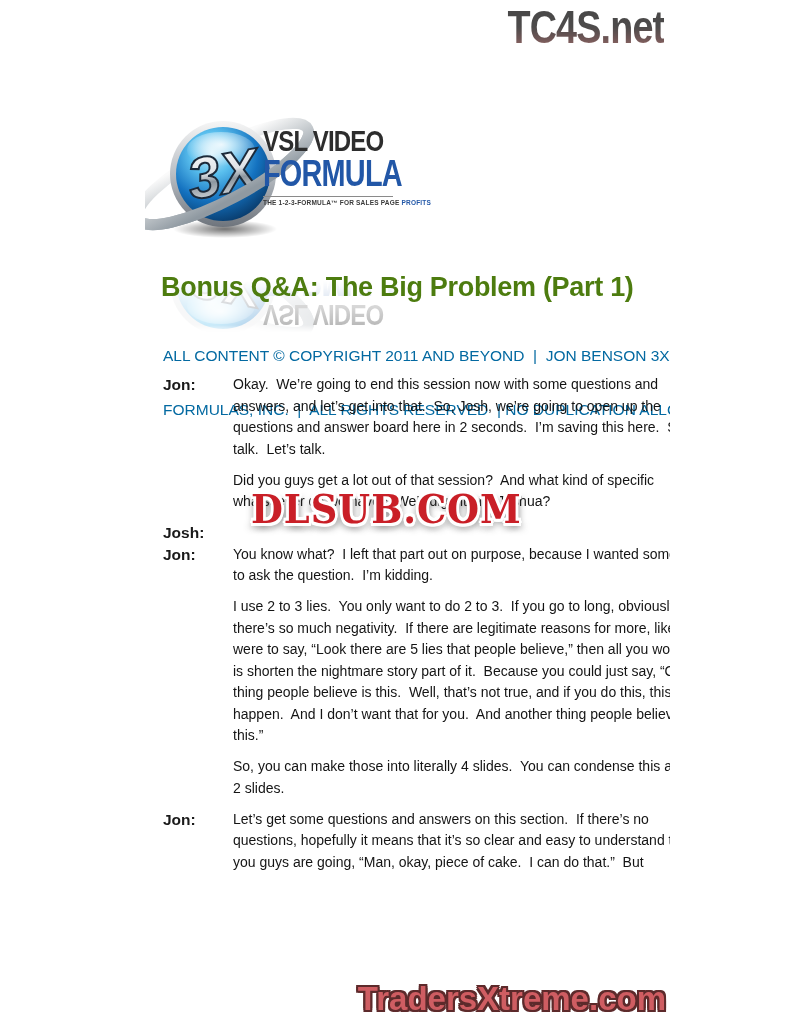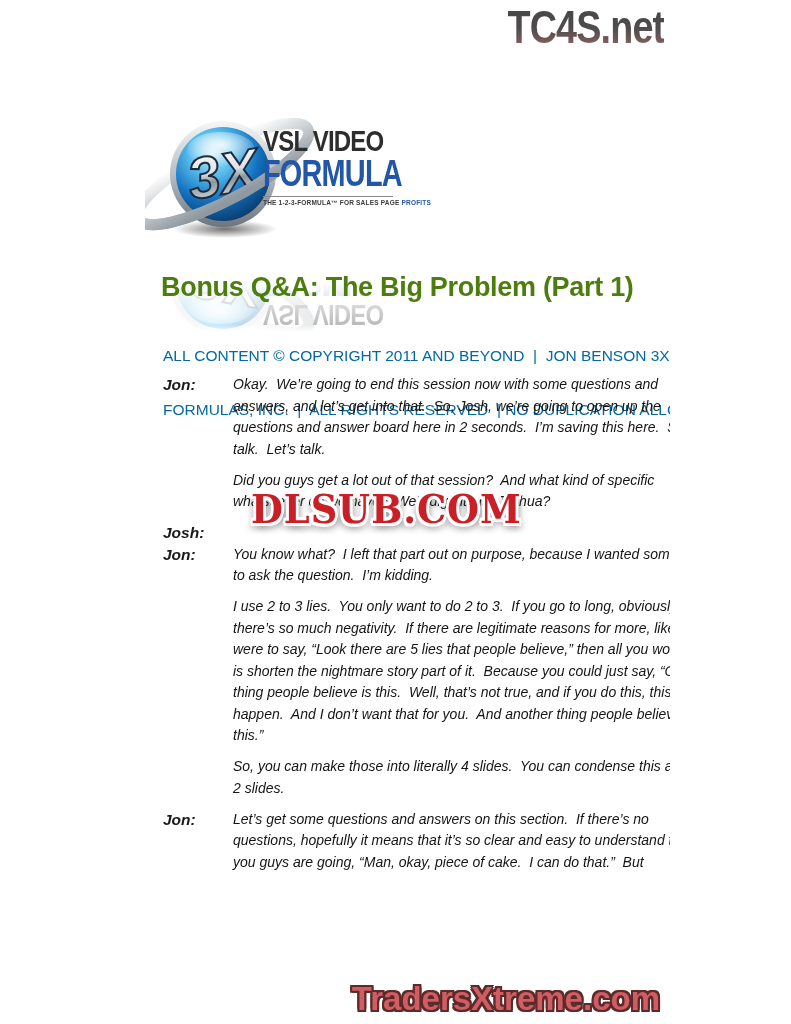--- a/index.html
+++ b/index.html
@@ -48,21 +48,21 @@
     position:absolute; left:161px; top:272px; margin:0;
     font-size:27px; font-weight:bold; letter-spacing:-.3px; color:#4d7c0f; white-space:nowrap;
   }
   .copyright{
     position:absolute; left:163px; top:311px;
     font-size:15.5px; line-height:18px; color:#0369a1; white-space:pre;
   }
 
   
   .transcript{position:absolute; left:163px; top:374px; width:552px; z-index:1;}
-  .entry{display:flex;font-style:italic;}
+  .entry{display:flex;}
   .speaker{width:70px; flex:0 0 70px; font-weight:bold; font-size:15.5px; line-height:21.5px;}
   .paras{width:480px;}
   .paras p{
     margin:0 0 9.5px 0; font-size:14px; line-height:21.5px; color:#141414;
     white-space:pre-wrap;
   }
 
   
   .dlsub{
     position:absolute; left:251px; top:487px; z-index:6;
@@ -71,21 +71,21 @@
     text-shadow:
       -2px -2px 0 #fff, 2px -2px 0 #fff, -2px 2px 0 #fff, 2px 2px 0 #fff,
       0 -3px 0 #fff, 0 3px 0 #fff, -3px 0 0 #fff, 3px 0 0 #fff,
       -2px 3px 0 #fff, 2px 3px 0 #fff, -2px -3px 0 #fff, 2px -3px 0 #fff,
       4px 5px 7px rgba(60,60,60,.5), -4px 5px 7px rgba(60,60,60,.35);
   }
 
   
   .pagenum{position:absolute; left:702px; top:954px; font-size:15px; color:#222;}
   .traders{
-    position:absolute; right:10px; top:980px; z-index:6;
+    position:absolute; right:4px; top:980px; z-index:6;
     font-weight:bold; font-size:33px; letter-spacing:0; color:#cf5d62; white-space:nowrap;
     text-shadow:
       -2px -2px 0 #5d2a2b, 2px -2px 0 #5d2a2b, -2px 2px 0 #5d2a2b, 2px 2px 0 #5d2a2b,
       0 -2px 0 #5d2a2b, 0 2px 0 #5d2a2b, -2px 0 0 #5d2a2b, 2px 0 0 #5d2a2b,
       -4px 0 2px rgba(255,255,255,.9), 4px 0 2px rgba(255,255,255,.9),
       0 -4px 2px rgba(255,255,255,.9), 0 4px 2px rgba(255,255,255,.9),
       -4px 4px 2px rgba(255,255,255,.9), 4px 4px 2px rgba(255,255,255,.9),
       -4px -4px 2px rgba(255,255,255,.9), 4px -4px 2px rgba(255,255,255,.9);
   }
 </style>

